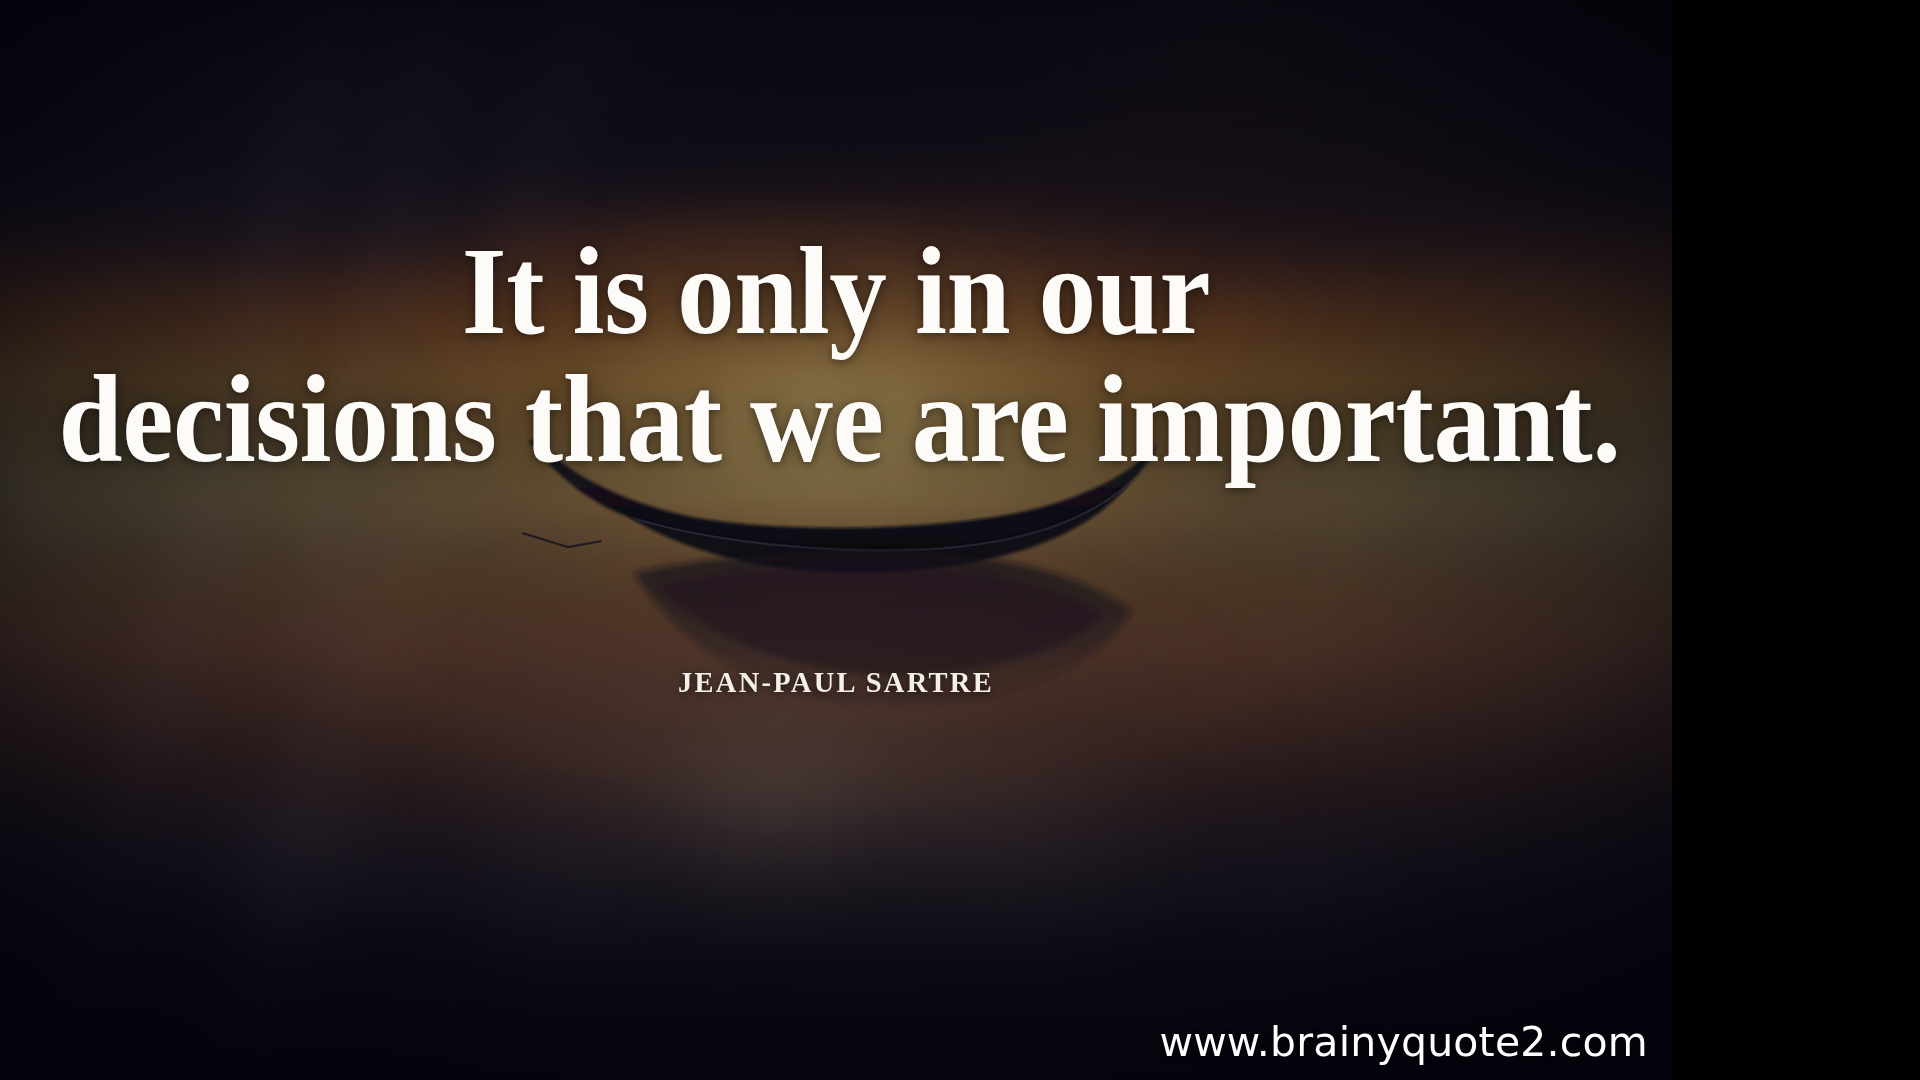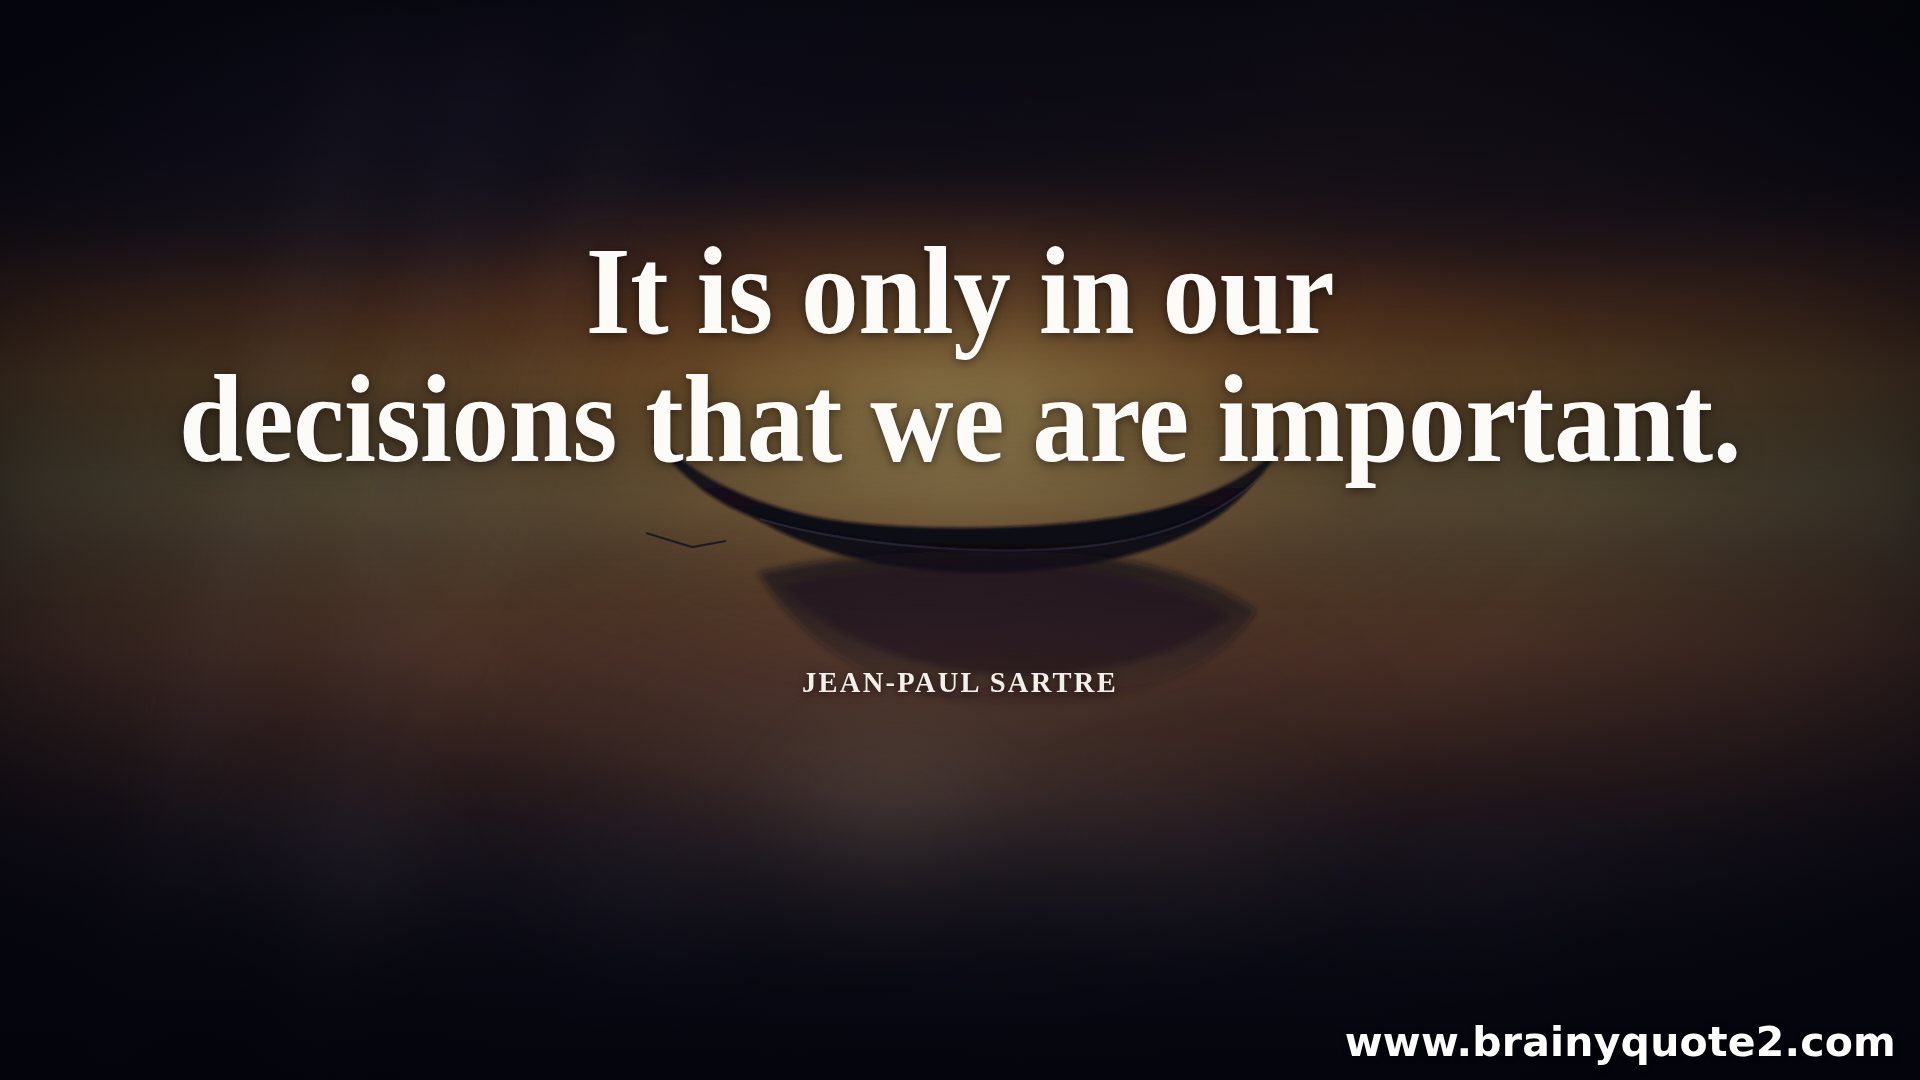--- a/index.html
+++ b/index.html
@@ -6,21 +6,21 @@
     margin: 0;
     padding: 0;
     background: #000;
   }
   body {
     font-family: "Liberation Serif", serif;
   }
 
   .quote-card {
     position: relative;
-    width: 1920px;
+    width: 1672px;
     height: 1080px;
     overflow: hidden;
     background: #4d7c0f;
   }
 
   
   .bg-photo {
     position: absolute;
     inset: 0;
     overflow: hidden;
@@ -240,21 +240,21 @@
     transform: scaleX(0.95);
     text-shadow: 0 2px 9px rgba(0,0,0,0.6);
   }
 
   .watermark {
     position: absolute;
     right: 24px;
     bottom: 14px;
     color: #ffffff;
     font-family: "DejaVu Sans", "Liberation Sans", sans-serif;
-    font-weight: 700;
+    font-weight: 400;
     font-size: 41px;
     letter-spacing: 0.2px;
     text-shadow: 0 1px 6px rgba(0,0,0,0.65);
   }
 </style>
 </head>
 <body>
 
 <div class="quote-card">
 

